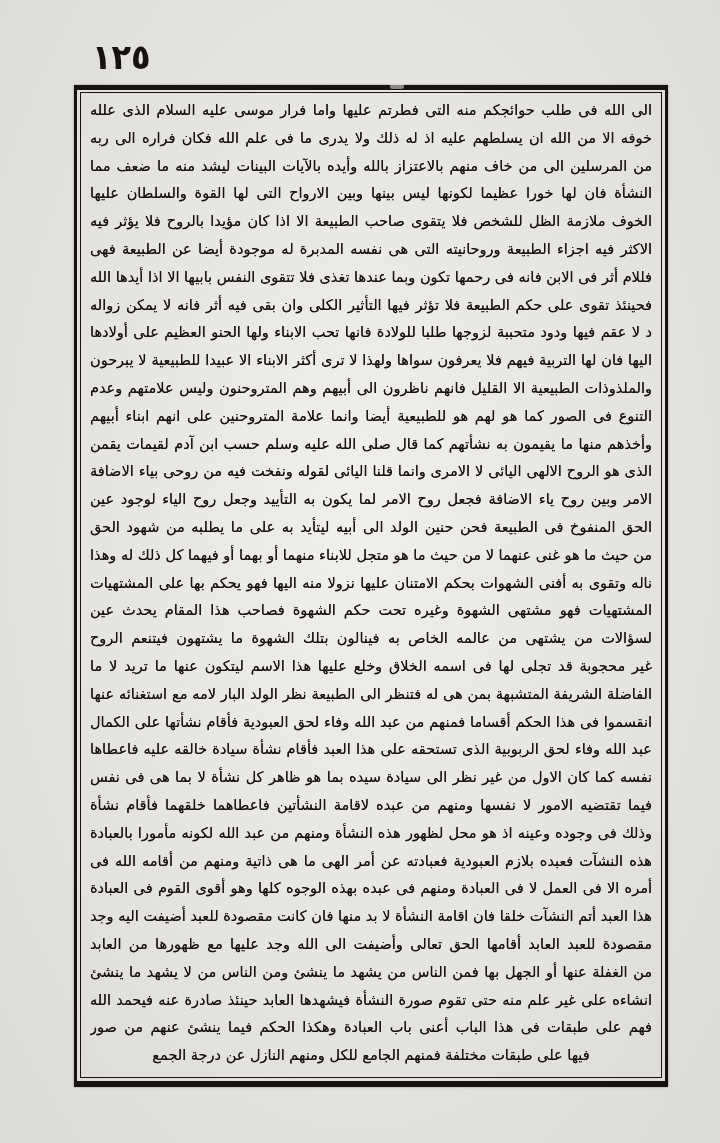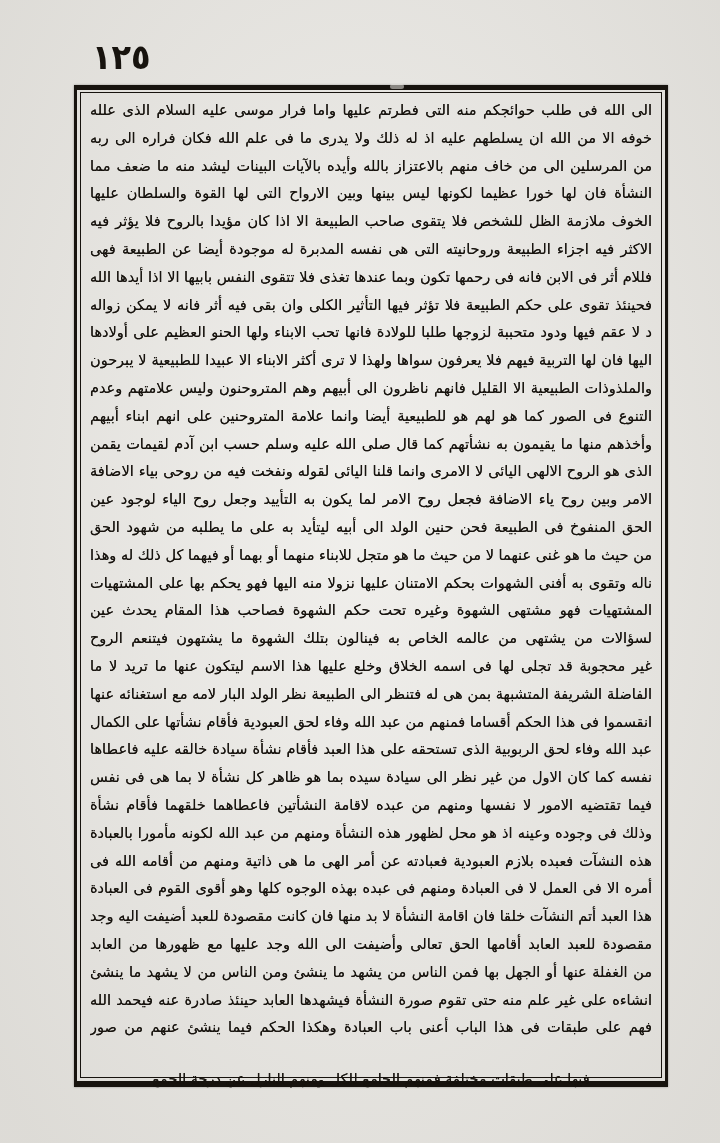--- a/index.html
+++ b/index.html
@@ -67,21 +67,20 @@
     overflow: hidden;
     text-align: justify;
     text-align-last: justify;
     white-space: normal;
     
     text-shadow: 0 0 0.4px rgba(20,16,10,0.8);
   }
   .text-line:last-child {
     text-align: center;
     text-align-last: center;
-    margin-top: 24px;
   }
   
   .top-rule-artifact {
     position: absolute;
     left: 390px;
     top: 84px;
     width: 14px;
     height: 5px;
     background: var(--paper, #e9e7e2);
     opacity: 0.55;

